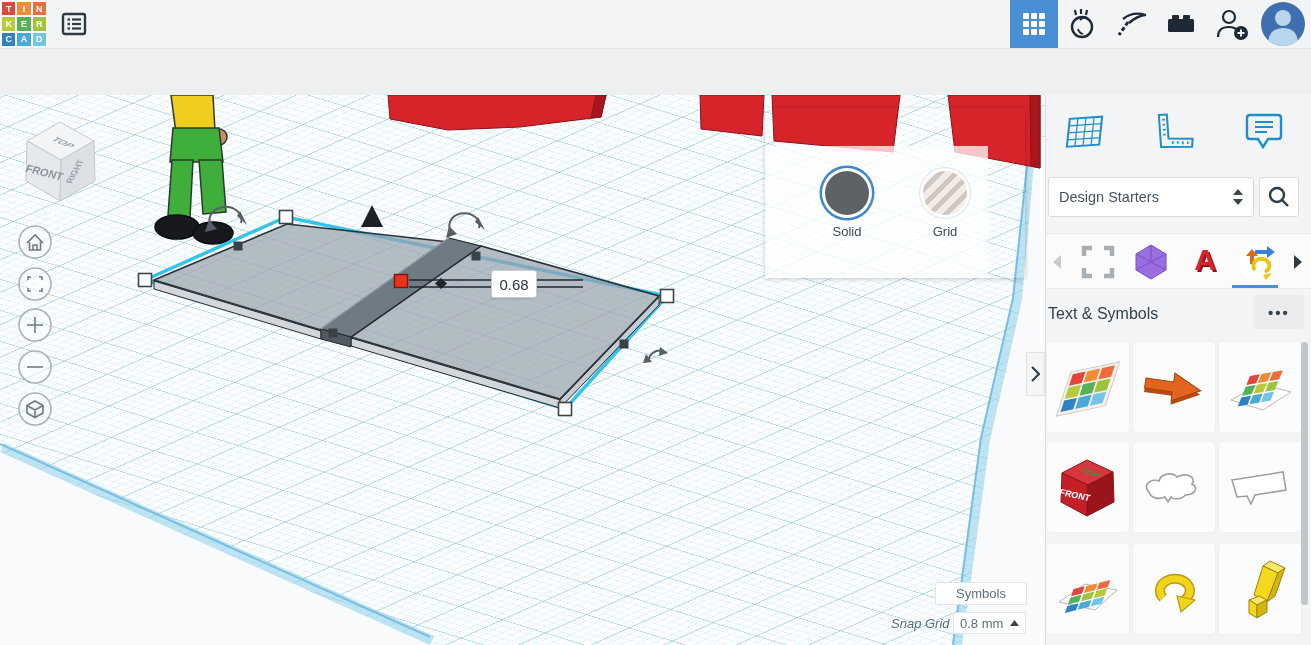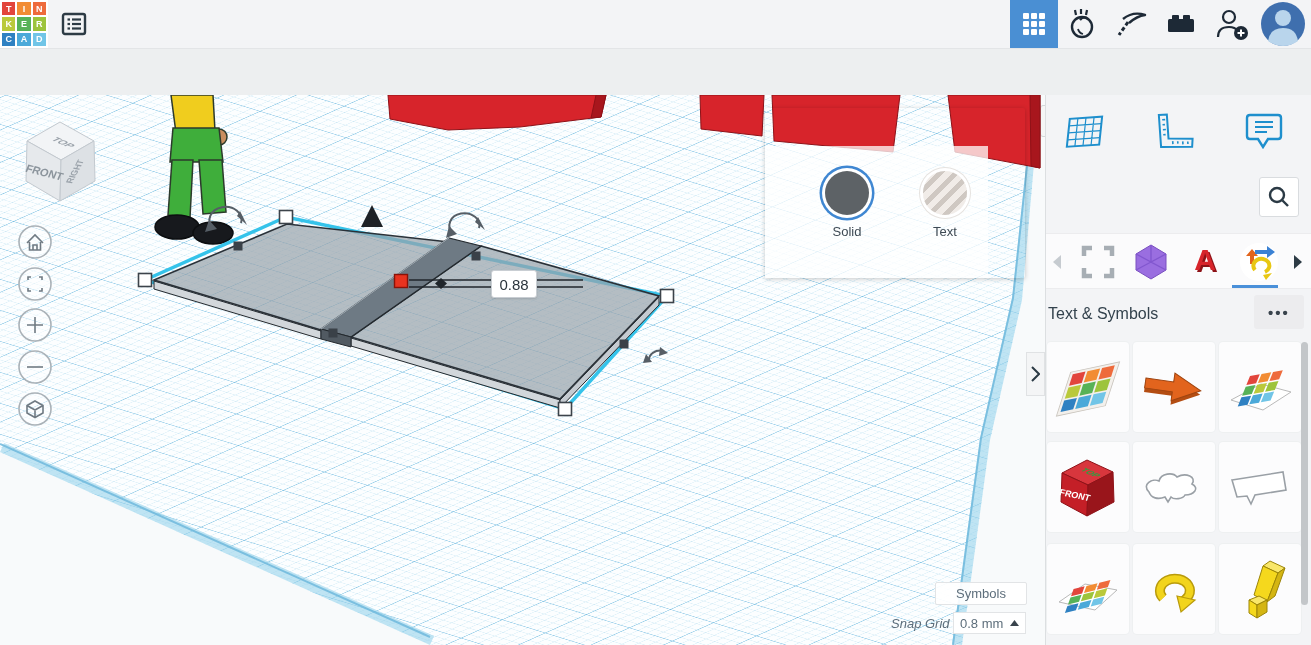--- a/index.html
+++ b/index.html
@@ -401,28 +401,28 @@
         <circle cx="35" cy="367" r="16" fill="rgba(255,255,255,0.45)" stroke="#aab2b8"></circle>
         <path d="M27,367 h16" stroke="#6f7a83"></path>
       </g>
       <g>
         <circle cx="35" cy="409" r="16" fill="rgba(255,255,255,0.45)" stroke="#aab2b8"></circle>
         <path d="M35,401 L43,405.5 L43,413 L35,417.5 L27,413 L27,405.5 Z M27,405.5 L35,410 L43,405.5 M35,410 V417.5" fill="none" stroke="#6f7a83"></path>
       </g>
     </g>
   </svg>
 
-  <div id="dim-label" class="abs">0.88</div>
+  <div id="dim-label" class="abs">0.68</div>
 
   <div id="shapes-panel" class="abs">
     <div id="shapes-body" class="abs">
       <div id="solid-circle" class="abs matcircle"></div>
       <div class="abs matlabel" style="left:60px">Solid</div>
       <div id="hole-circle" class="abs matcircle"></div>
-      <div class="abs matlabel" style="left:158px">Text</div>
+      <div class="abs matlabel" style="left:158px">Grid</div>
     </div>
   </div>
 
   <div id="settings-btn" class="abs">Symbols</div>
   <div id="snapgrid-label" class="abs">Snap Grid</div>
   <div id="snapgrid-select" class="abs">
     <span>0.8 mm</span>
     <svg width="9" height="6" viewBox="0 0 9 6">
       <polygon points="4.5,0 9,6 0,6" fill="#39434c"></polygon>
     </svg>
@@ -450,20 +450,27 @@
         </g>
       </svg>
     </div>
     <div class="abs sbicon iconbtn" style="left:196px">
       <svg width="44" height="42" viewBox="0 0 44 42">
         <path d="M8 4 h28 q3 0 3 3 v18 q0 3 -3 3 h-10 l-5 8 -5 -8 h-8 q-3 0 -3 -3 v-18 q0 -3 3 -3 z" fill="none" stroke="#1e8fcd" stroke-width="2.4"></path>
         <path d="M13 11 h18 M13 16 h18 M13 21 h12" stroke="#1e8fcd" stroke-width="2"></path>
       </svg>
     </div>
 
+    <div id="ds-select" class="abs">
+      <span>Design Starters</span>
+      <svg width="10" height="16" viewBox="0 0 10 16">
+        <polygon points="5,0 10,6 0,6" fill="#39434c"></polygon>
+        <polygon points="5,16 10,10 0,10" fill="#39434c"></polygon>
+      </svg>
+    </div>
     <div id="search-btn" class="abs iconbtn">
       <svg width="22" height="22" viewBox="0 0 22 22">
         <circle cx="9" cy="9" r="7" fill="none" stroke="#2b3a45" stroke-width="2.4"></circle>
         <line x1="14.5" y1="14.5" x2="20" y2="20" stroke="#2b3a45" stroke-width="2.4"></line>
       </svg>
     </div>
 
     <div id="carousel" class="abs">
       <div class="abs iconbtn" style="left:2px;top:14px;width:18px;height:28px">
         <svg width="8" height="14" viewBox="0 0 8 14">

